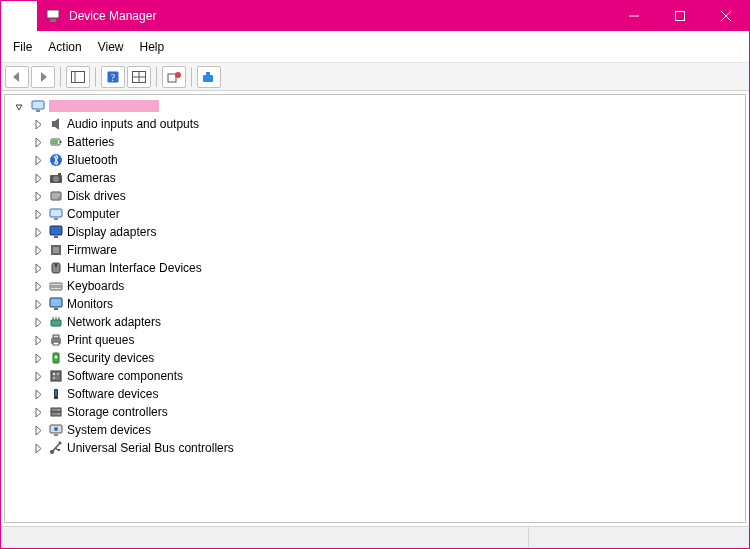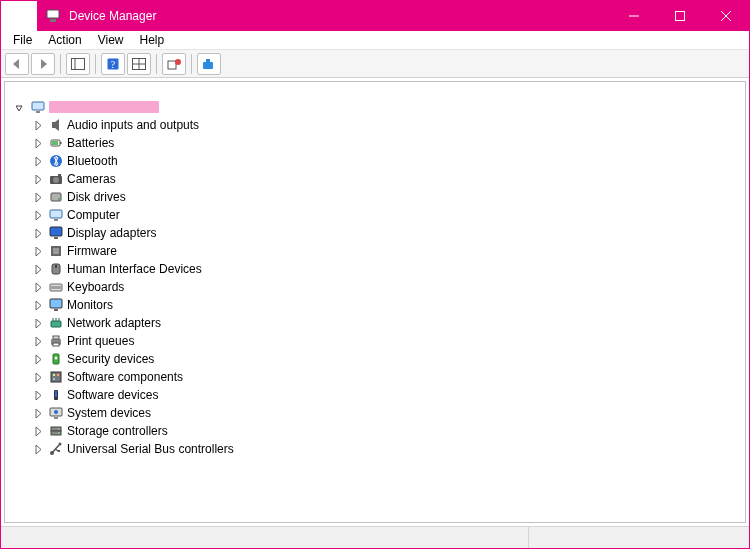--- a/index.html
+++ b/index.html
@@ -41,21 +41,21 @@
 }
 .win-buttons { display: flex; }
 .win-btn {
   width: 46px; height: 30px;
   display: flex;
   align-items: center;
   justify-content: center;
   color: #ffffff;
 }
 .menubar {
-  height: 19px;
+  height: 32px;
   background: #ffffff;
   border-bottom: 1px solid #e5e5e5;
   display: flex;
   align-items: center;
   padding: 0 4px;
 }
 .menu-item {
   padding: 2px 8px;
   font-size: 12px;
   color: #000;
@@ -82,21 +82,21 @@
   width: 1px; height: 20px;
   background: #c0c0c0;
   margin: 0 3px;
 }
 .content {
   flex: 1;
   background: #ffffff;
   border: 1px solid #c0c0c0;
   margin: 3px;
   overflow: auto;
-  padding: 16px 0;
+  padding: 2px 0;
 }
 .tree { padding-left: 4px; }
 .root-row {
   display: flex;
   align-items: center;
   height: 18px;
   padding-left: 4px;
 }
 .child-row {
   display: flex;
@@ -487,42 +487,42 @@
             <span class="tree-label">Software devices</span>
           </div>
           <div class="child-row">
             <span class="expander">
               <svg width="9" height="9" viewBox="0 0 9 9">
                 <path d="M2 0 L7 4.5 L2 9 Z" fill="none" stroke="#666" stroke-width="1"></path>
               </svg>
             </span>
             <span class="dev-icon">
               <svg width="14" height="14" viewBox="0 0 14 14">
-                <rect x="1" y="2" width="12" height="8" rx="1" fill="#ddd" stroke="#555"></rect>
-                <rect x="5" y="11" width="4" height="2" fill="#888"></rect>
-                <circle cx="7" cy="6" r="2" fill="#2a6bd4"></circle>
-              </svg>
-            </span>
-            <span class="tree-label">System devices</span>
-          </div>
-          <div class="child-row">
-            <span class="expander">
-              <svg width="9" height="9" viewBox="0 0 9 9">
-                <path d="M2 0 L7 4.5 L2 9 Z" fill="none" stroke="#666" stroke-width="1"></path>
-              </svg>
-            </span>
-            <span class="dev-icon">
-              <svg width="14" height="14" viewBox="0 0 14 14">
                 <rect x="2" y="3" width="10" height="4" fill="#888" stroke="#444"></rect>
                 <rect x="2" y="7" width="10" height="4" fill="#888" stroke="#444"></rect>
                 <circle cx="10" cy="5" r="0.8" fill="#6f6"></circle>
                 <circle cx="10" cy="9" r="0.8" fill="#6f6"></circle>
               </svg>
             </span>
             <span class="tree-label">Storage controllers</span>
+          </div>
+          <div class="child-row">
+            <span class="expander">
+              <svg width="9" height="9" viewBox="0 0 9 9">
+                <path d="M2 0 L7 4.5 L2 9 Z" fill="none" stroke="#666" stroke-width="1"></path>
+              </svg>
+            </span>
+            <span class="dev-icon">
+              <svg width="14" height="14" viewBox="0 0 14 14">
+                <rect x="1" y="2" width="12" height="8" rx="1" fill="#ddd" stroke="#555"></rect>
+                <rect x="5" y="11" width="4" height="2" fill="#888"></rect>
+                <circle cx="7" cy="6" r="2" fill="#2a6bd4"></circle>
+              </svg>
+            </span>
+            <span class="tree-label">System devices</span>
           </div>
           <div class="child-row">
             <span class="expander">
               <svg width="9" height="9" viewBox="0 0 9 9">
                 <path d="M2 0 L7 4.5 L2 9 Z" fill="none" stroke="#666" stroke-width="1"></path>
               </svg>
             </span>
             <span class="dev-icon">
               <svg width="14" height="14" viewBox="0 0 14 14">
                 <circle cx="3" cy="11" r="2" fill="#555"></circle>

